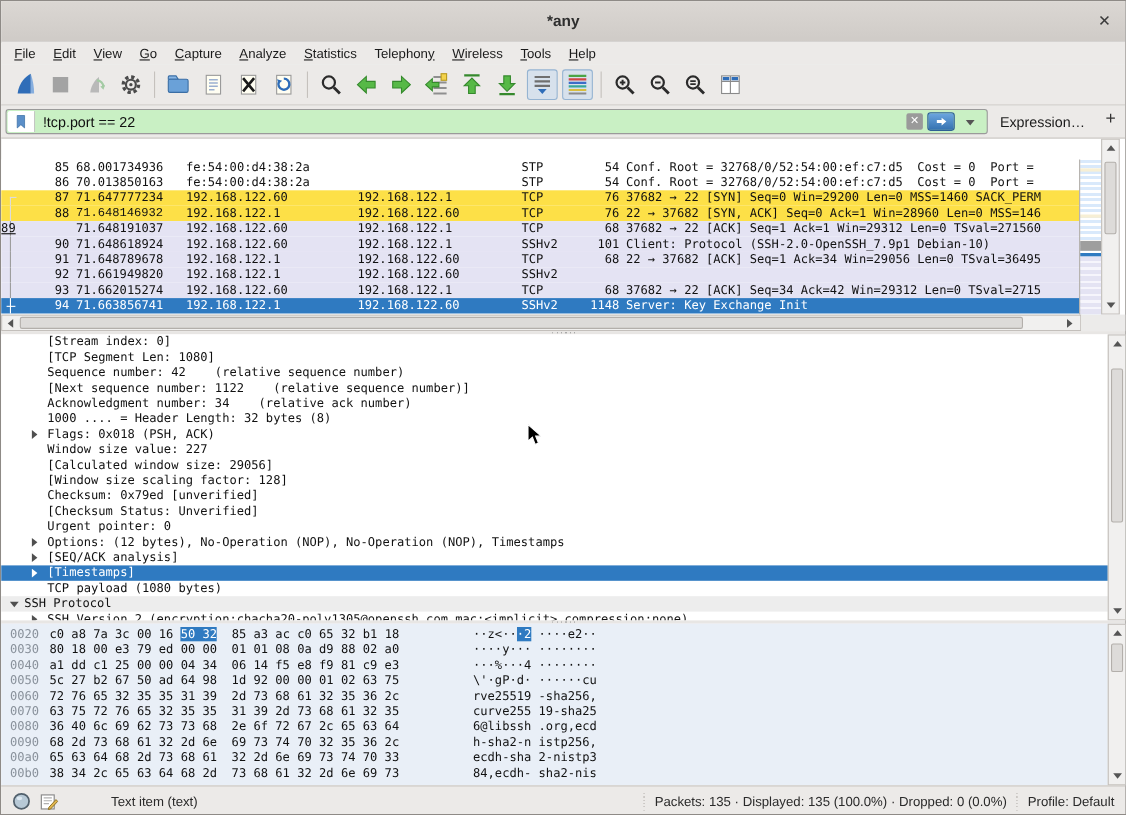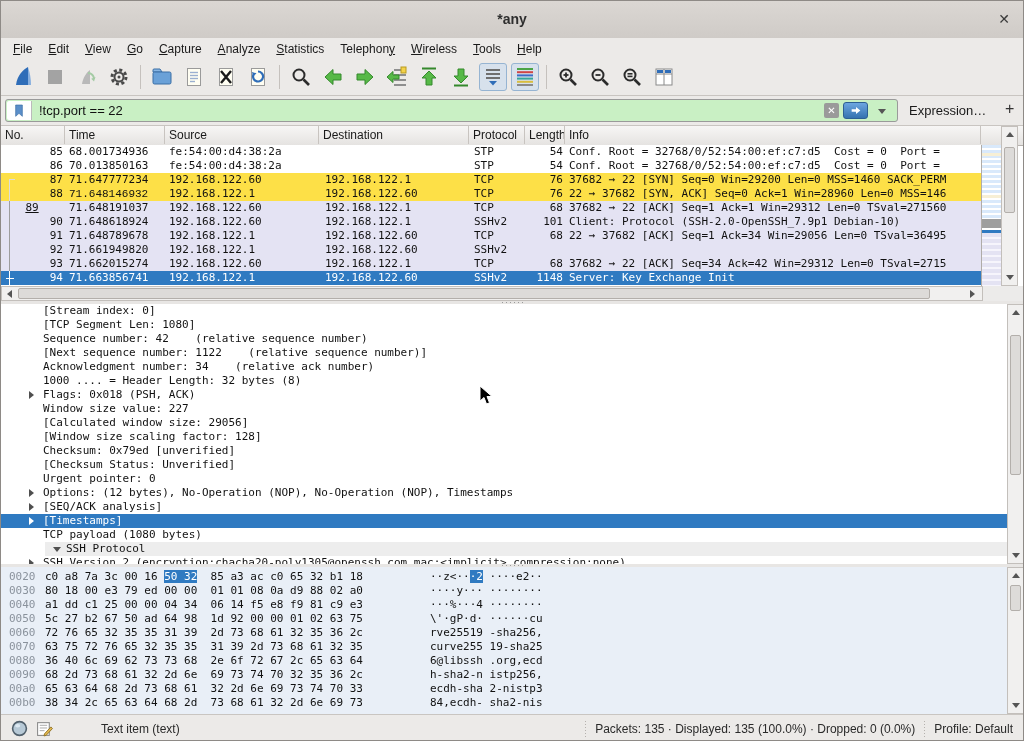--- a/index.html
+++ b/index.html
@@ -88,21 +88,21 @@
   .dline{position:relative;height:14px;line-height:14px;white-space:pre;}
   .dline.ind2{padding-left:42px;}
   .dline.ind1{padding-left:21px;}
   .tri{position:absolute;width:0;height:0;}
   .tri-right{top:3px;border-left:5px solid #4f4f4f;border-top:4px solid transparent;border-bottom:4px solid transparent;}
   .tri-down{top:5px;border-top:5px solid #4f4f4f;border-left:4px solid transparent;border-right:4px solid transparent;}
   .ind2 .tri{left:28px;}
   .ind1 .tri{left:8px;}
   .dline.sel{background:#2f7ac1;color:#fff;}
   .dline.sel .tri-right{border-left-color:#fff;}
-  .dline.proto-row{background:#ededed;margin-left:44px;}
+  .dline.proto-row{background:#ededed;}
   
   #hexpane{position:absolute;left:0;top:566px;width:100%;height:147px;background:#e9eff7;
     font-family:"DejaVu Sans Mono",monospace;font-size:11px;color:#111;padding-top:3px;box-sizing:border-box;}
   .hrow{position:relative;height:14px;line-height:14px;}
   .hoff{position:absolute;left:8px;color:#8a929c;white-space:pre;}
   .hhex{position:absolute;left:44px;white-space:pre;}
   .hascii{position:absolute;left:429px;white-space:pre;}
   .hl{background:#2f7ac1;color:#fff;}
   
   #statusbar{position:absolute;left:0;top:713px;width:100%;height:28px;background:#eceae8;
@@ -309,29 +309,20 @@
             <path d="M4 9.5 h8 V5.5 L20 12 l-8 6.5 V14.5 H4 Z" fill="#fff"></path>
           </svg>
         </span>
       <span id="filter-caret"></span>
     </div>
     <span id="expression-btn">Expression…</span>
     <span id="filter-add">+</span>
   </div>
 
   <div id="packetlist">
-    <div id="pl-header">
-        <span class="pl-hcell" style="left: 0px; width: 64px;">No.</span>
-        <span class="pl-hcell" style="left: 64px; width: 100px;">Time</span>
-        <span class="pl-hcell" style="left: 164px; width: 154px;">Source</span>
-        <span class="pl-hcell" style="left: 318px; width: 150px;">Destination</span>
-        <span class="pl-hcell" style="left: 468px; width: 56px;">Protocol</span>
-        <span class="pl-hcell" style="left: 524px; width: 40px;">Length</span>
-        <span class="pl-hcell" style="left: 564px; width: 416px;">Info</span>
-      </div>
     <div id="pl-rows">
         <div class="prow ">
           <span style="left: 0px; width: 62px; text-align: right;">85</span>
           <span style="left: 68px; width: 96px;">68.001734936</span>
           <span style="left: 168px; width: 150px;">fe:54:00:d4:38:2a</span>
           <span style="left: 324px; width: 145px;"></span>
           <span style="left: 473px; width: 50px;">STP</span>
           <span style="left: 524px; width: 38px; text-align: right;">54</span>
           <span style="left: 568px; width: 410px;">Conf. Root = 32768/0/52:54:00:ef:c7:d5  Cost = 0  Port = </span>
         </div>
@@ -356,21 +347,21 @@
         <div class="prow gray conv conv-mid">
           <span style="left: 0px; width: 62px; text-align: right;">88</span>
           <span style="left: 68px; width: 96px; font-family: Liberation Mono, monospace;">71.648146932</span>
           <span style="left: 168px; width: 150px;">192.168.122.1</span>
           <span style="left: 324px; width: 145px;">192.168.122.60</span>
           <span style="left: 473px; width: 50px;">TCP</span>
           <span style="left: 524px; width: 38px; text-align: right;">76</span>
           <span style="left: 568px; width: 410px;">22 → 37682 [SYN, ACK] Seq=0 Ack=1 Win=28960 Len=0 MSS=146</span>
         </div>
         <div class="prow tcp conv conv-mid">
-          <span style="left: 0px; width: 62px; text-align: center; text-decoration: underline;">89</span>
+          <span style="left: 0px; width: 62px; text-align: left; text-decoration: underline;">89</span>
           <span style="left: 68px; width: 96px;">71.648191037</span>
           <span style="left: 168px; width: 150px;">192.168.122.60</span>
           <span style="left: 324px; width: 145px;">192.168.122.1</span>
           <span style="left: 473px; width: 50px;">TCP</span>
           <span style="left: 524px; width: 38px; text-align: right;">68</span>
           <span style="left: 568px; width: 410px;">37682 → 22 [ACK] Seq=1 Ack=1 Win=29312 Len=0 TSval=271560</span>
         </div>
         <div class="prow tcp conv conv-mid">
           <span style="left: 0px; width: 62px; text-align: right;">90</span>
           <span style="left: 68px; width: 96px;">71.648618924</span>

